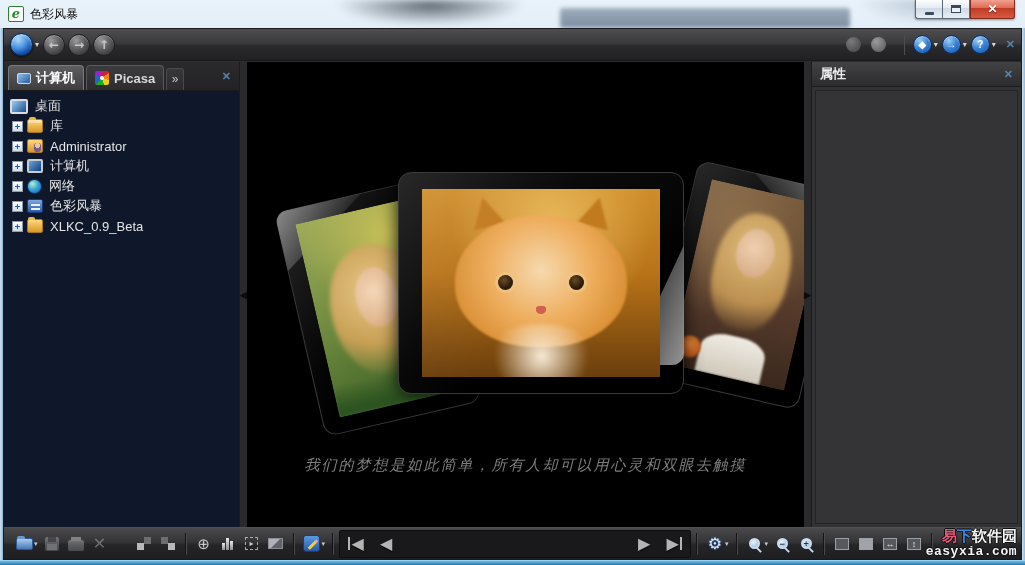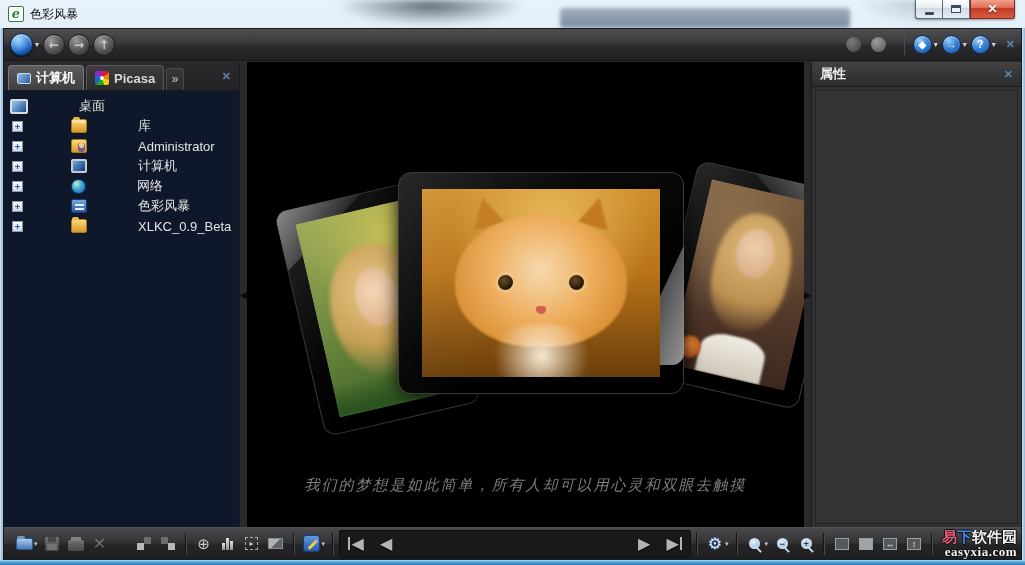--- a/index.html
+++ b/index.html
@@ -92,21 +92,21 @@
     align-self:center; padding-right:4px; }
   .ic-comp-sm { width:14px; height:11px; border:1px solid #cfd8e0; border-radius:2px;
     background:linear-gradient(135deg,#8ec2ee,#2a5a9a); }
   .ic-picasa { width:14px; height:14px; border-radius:2px;
     background:conic-gradient(#c23 0 15%, #e80 15% 30%, #ec2 30% 45%, #2a2 45% 62%, #26c 62% 82%, #92c 82% 100%);
     position:relative; }
   .ic-picasa::after { content:''; position:absolute; left:5px; top:5px; width:4px; height:4px;
     background:#fff; border-radius:50%; }
 
   .tree { flex:1; padding:5px 0 0 6px; overflow:hidden; }
-  .trow { display:flex; align-items:center; height:20px; color:#e4e4e4; font-size:13px;gap:44px; }
+  .trow { display:flex; align-items:center; height:20px; color:#e4e4e4; font-size:13px; }
   .trow .lbl { margin-left:2px; }
   .expbox { width:11px; height:11px; background:linear-gradient(180deg,#fcfcfc,#d4dce4);
     border:1px solid #8a9ab0; color:#2a5aa0; font:bold 9px/9px "DejaVu Sans Mono",monospace;
     text-align:center; margin:0 4px 0 2px; flex:0 0 auto; }
   .expspace { width:17px; flex:0 0 auto; }
   .ti { width:16px; height:14px; margin-right:5px; position:relative; flex:0 0 auto; }
   .ti-desktop { border:2px solid #d8dde2; border-radius:2px;
     background:linear-gradient(135deg,#9aceF4,#1c4c8c); width:18px; height:15px; margin-left:0; }
   .ti-lib { background:linear-gradient(180deg,#ffd97a,#d89828); border-radius:2px;
     box-shadow:inset 0 3px 0 rgba(255,255,255,.35); border:1px solid #a87818; }
@@ -213,21 +213,21 @@
     filter:blur(2px); }
   .ph-woman .face { position:absolute; left:34%; top:20%; width:32%; height:26%;
     border-radius:50%; background:radial-gradient(circle at 45% 40%, #f0cfae 0%, #d8ae88 80%, rgba(216,174,136,0) 100%);
     filter:blur(1px); }
   .ph-woman .top { position:absolute; left:22%; bottom:0; width:56%; height:22%;
     border-radius:40% 40% 0 0; background:linear-gradient(180deg,#f0ece4,#cfc8ba); filter:blur(1px); }
   .ph-woman .flower { position:absolute; left:4%; bottom:6%; width:22px; height:22px;
     border-radius:50%; background:radial-gradient(circle at 45% 40%, #f09040 0%, #c05818 70%, rgba(192,88,24,0) 100%);
     filter:blur(1px); }
 
-  .caption { position:absolute; left:0; right:0; top:416px; text-align:center;
+  .caption { position:absolute; left:0; right:0; top:396px; text-align:center;
     color:#7e7e7e; font:italic 15px/1 "DejaVu Serif", serif; letter-spacing:2px;
     text-shadow:0 0 2px #000; z-index:4; }
 
   
   .right-panel { width:210px; background:#323234; border-left:1px solid #1c1c1e;
     display:flex; flex-direction:column; }
   .rp-header { height:25px; background:linear-gradient(180deg,#424244,#2c2c2e);
     border-bottom:1px solid #1c1c1e; display:flex; align-items:center; padding:0 8px;
     color:#ececec; font-size:13px; font-weight:bold; }
   .rp-header .x { margin-left:auto; color:#5a82aa; font-size:11px; }
@@ -286,21 +286,21 @@
   .i-mag { width:11px; height:11px; border:2px solid #cddced; border-radius:50%;
     background:radial-gradient(circle at 35% 30%, #eef6fd, #8cb8dc); position:relative;
     color:#234; font:bold 9px/8px "Liberation Sans",sans-serif; text-align:center; }
   .i-mag::after { content:''; position:absolute; right:-4px; bottom:-4px; width:6px; height:2px;
     background:#cddced; transform:rotate(45deg); }
   .i-fit { width:14px; height:12px; border:1px solid #9aa0a6; background:#55585c;
     color:#e0e0e0; font-size:9px; line-height:10px; text-align:center; }
   .i-fit.solid { background:#a0a4aa; }
 
   .watermark { position:absolute; right:4px; bottom:1px; text-align:right; line-height:1;
-    font-family:Liberation Serif, serif; }
+    font-family:Liberation Mono, monospace; }
   .wm1 { font-size:15px; font-weight:bold;
     text-shadow:-1px 0 #101010,1px 0 #101010,0 -1px #101010,0 1px #101010; }
   .wm1 .c1 { color:#e05a7a; } .wm1 .c2 { color:#3a8ae8; } .wm1 .c3 { color:#f4f4f4; }
   .wm2 { font-size:13px; font-weight:bold; color:#f4f4f4; letter-spacing:.5px;
     text-shadow:-1px 0 #101010,1px 0 #101010,0 -1px #101010,0 1px #101010; }
 
   
   .bottom-border { position:absolute; left:0; right:0; bottom:0; height:5px;
     background:linear-gradient(180deg,#a8dcf4 0%,#58a8d8 40%,#2878b0 100%); }
   .side-border { position:absolute; top:28px; bottom:0; width:3px;

